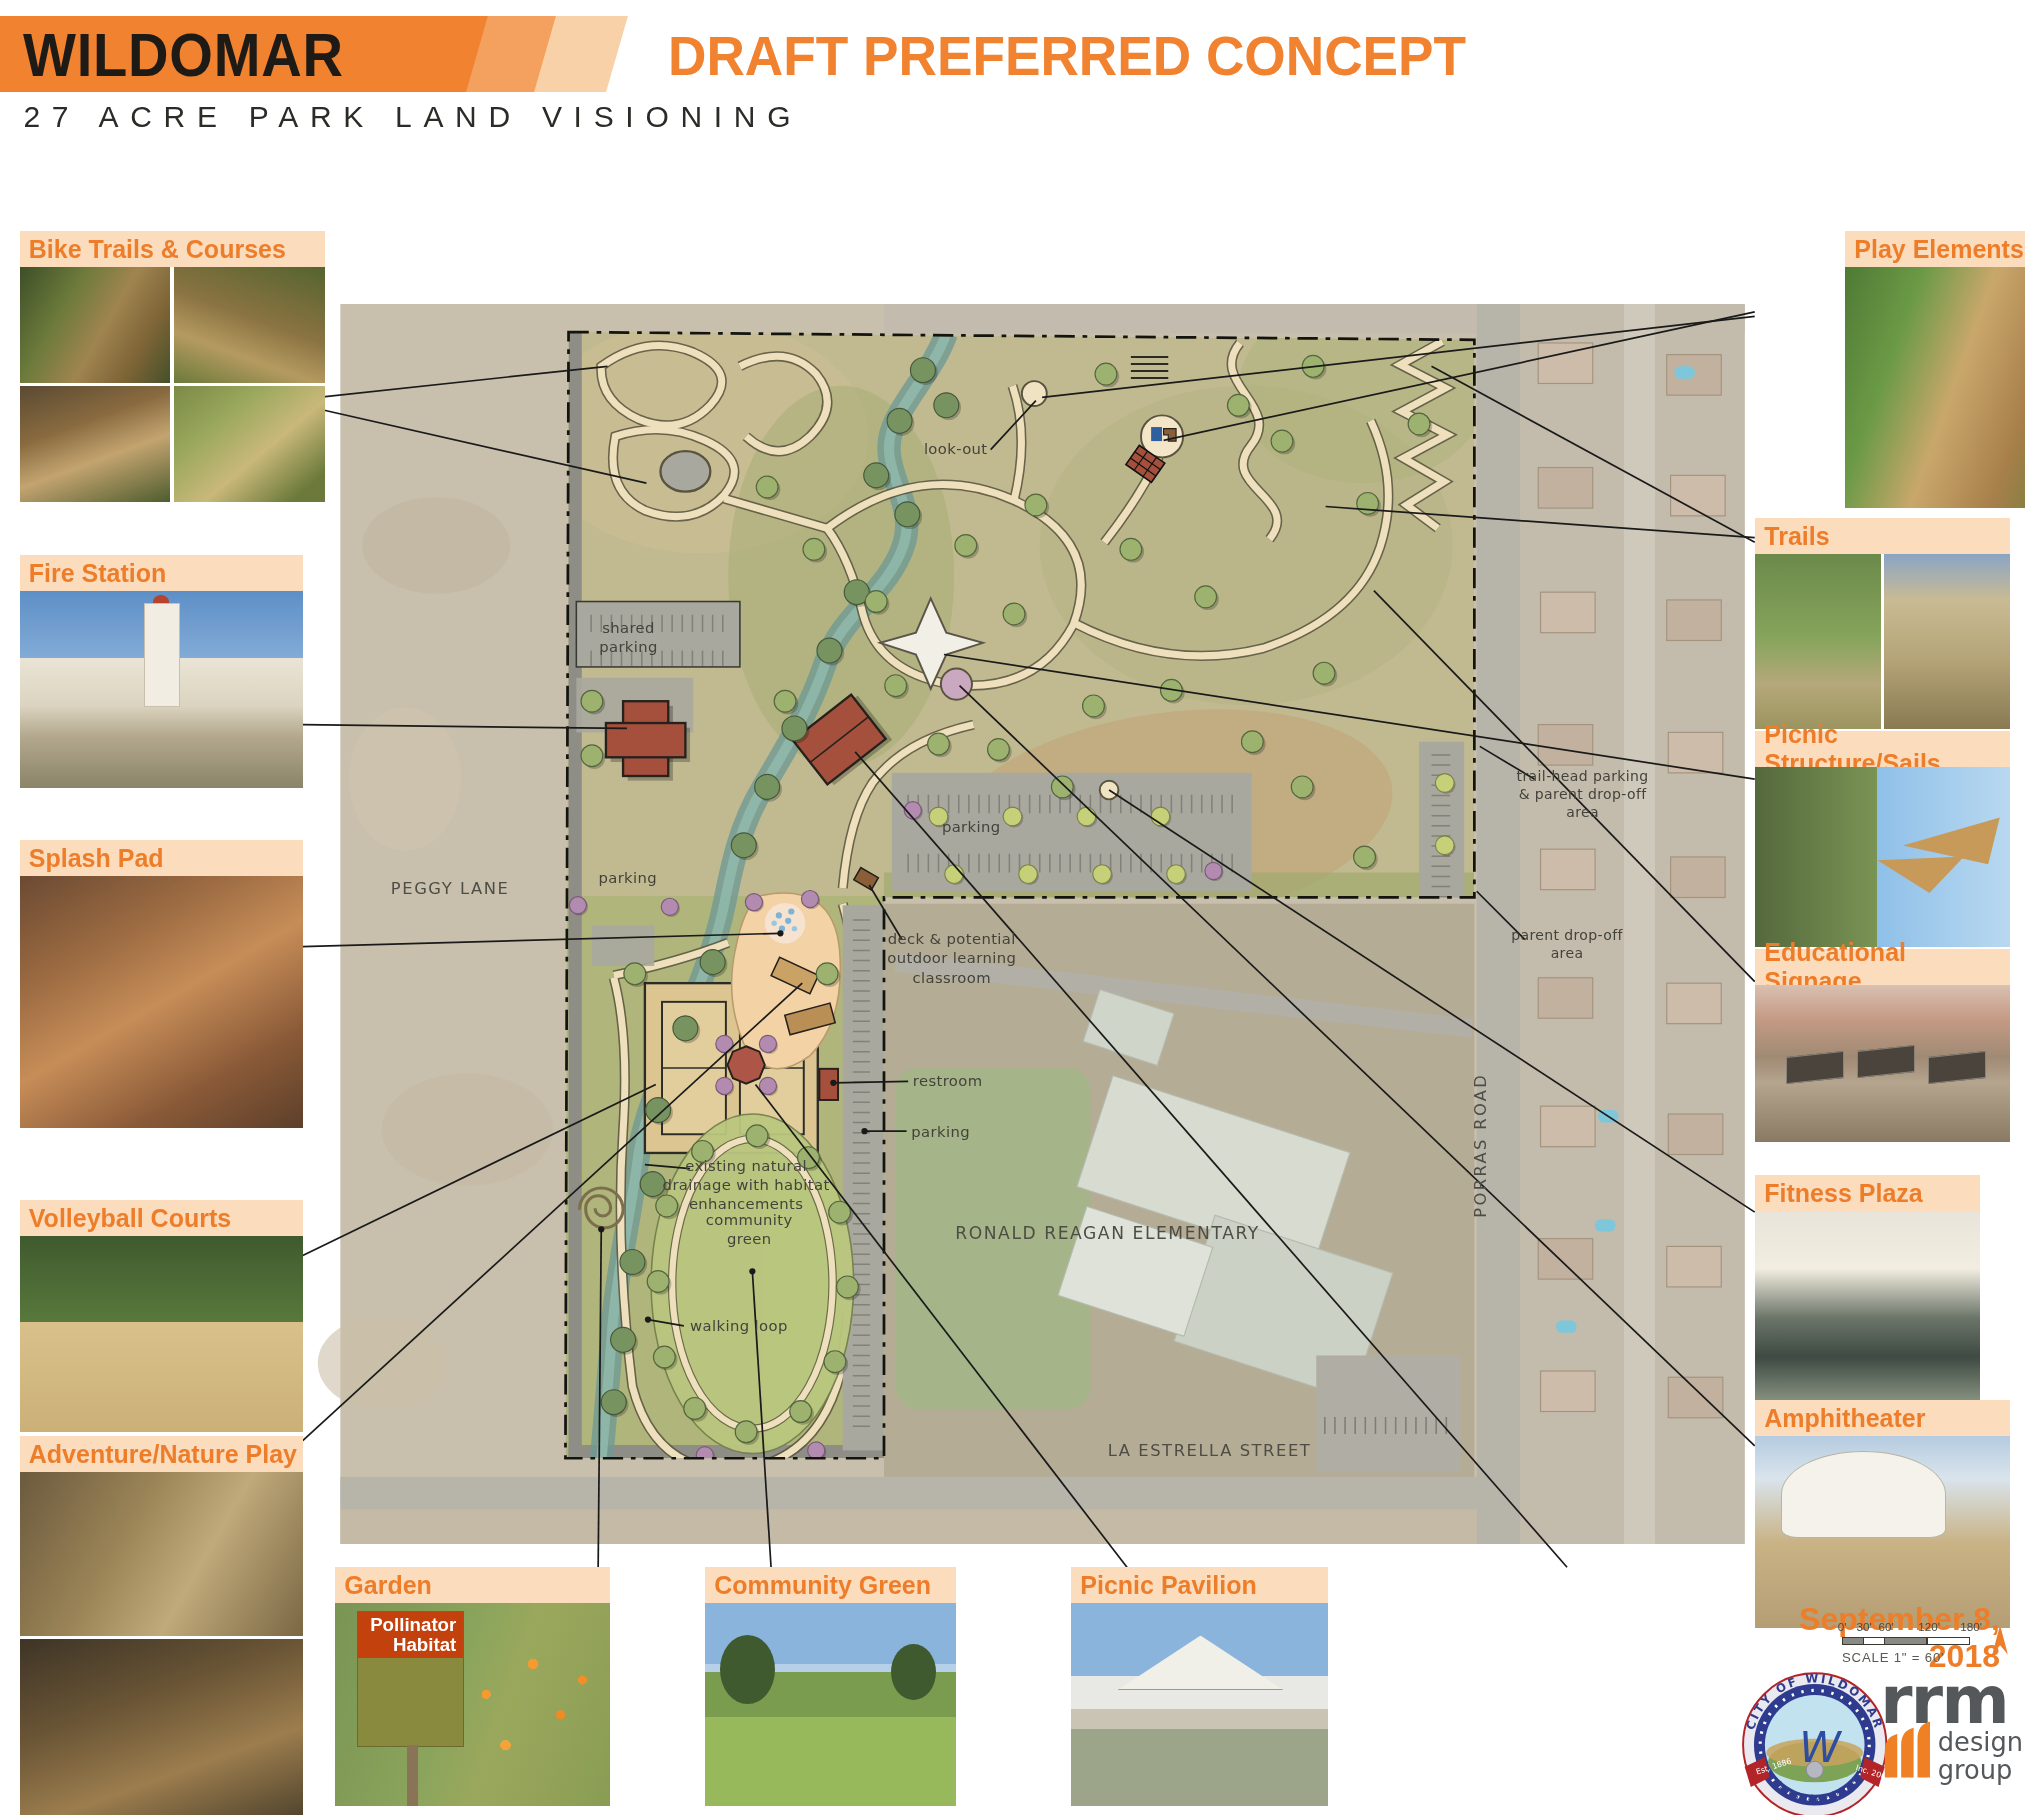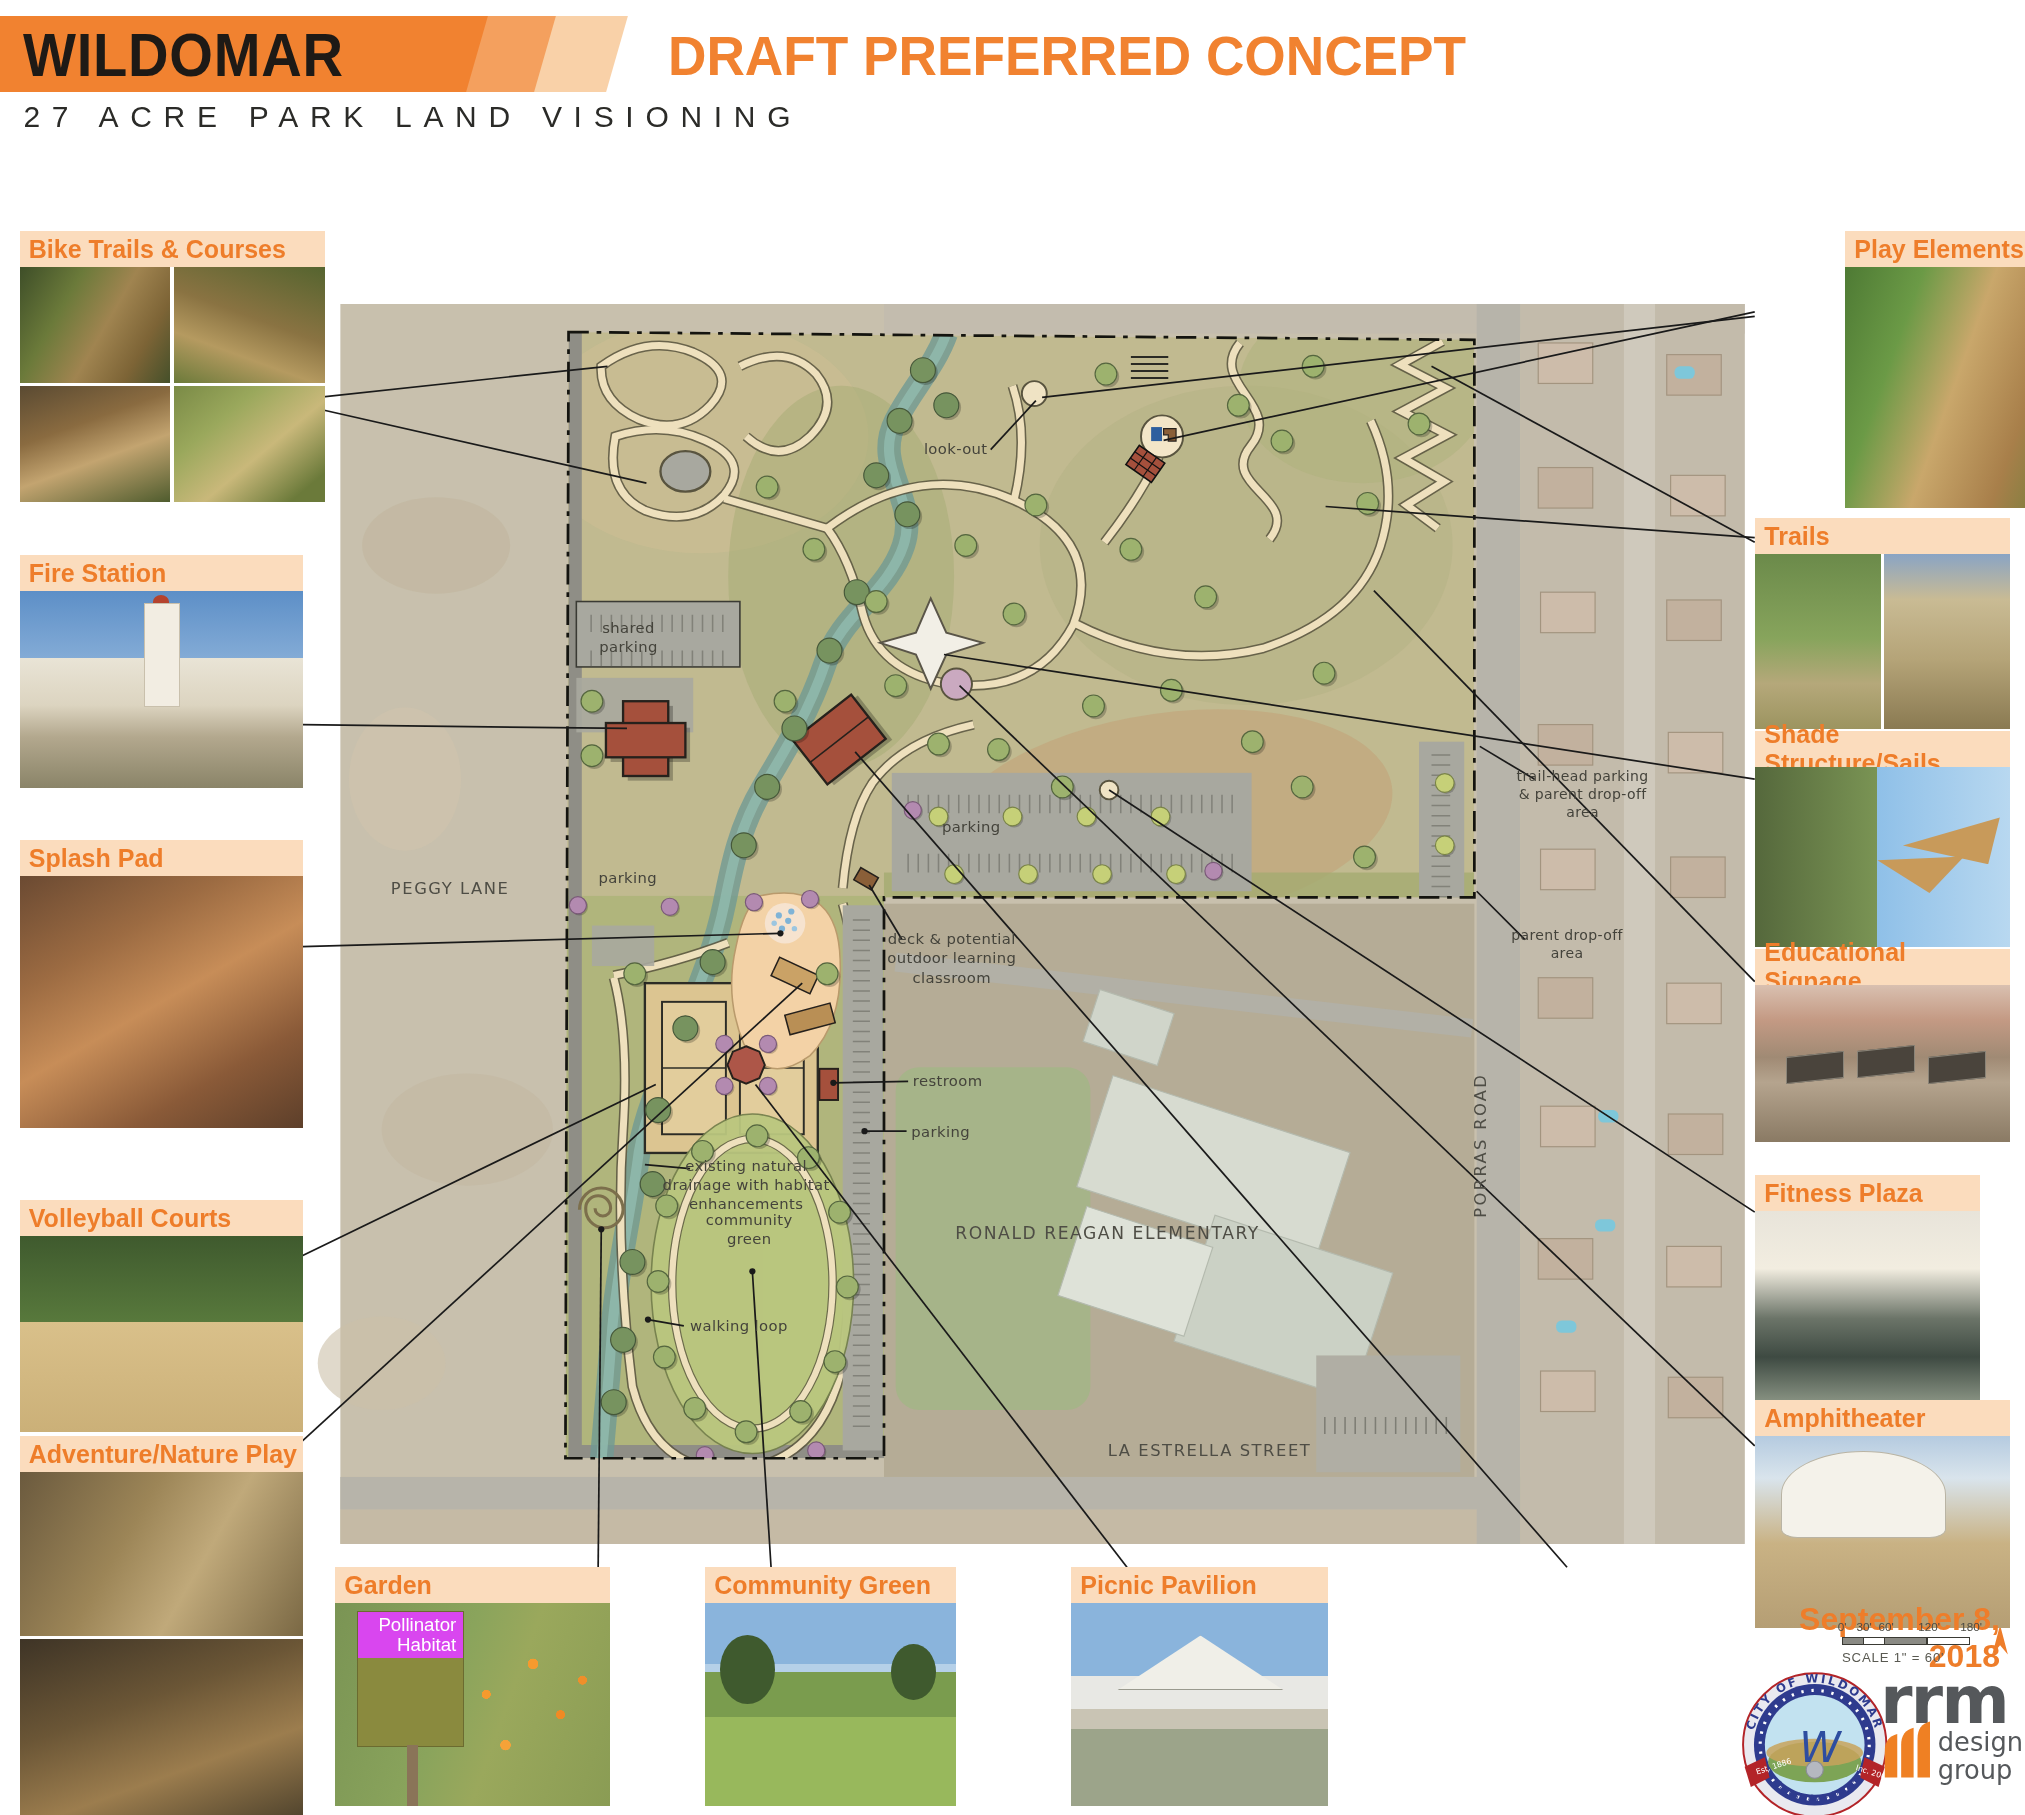--- a/index.html
+++ b/index.html
@@ -49,21 +49,21 @@
   .amph-shell{position:absolute;left:10%;top:8%;width:64%;height:44%;background:#f4f2ea;border-radius:50% 50% 10% 10%;
               border:1.6px solid #b9b4a4;}
   .ph-garden{background:
      radial-gradient(circle 5.5px at 72% 30%,#f59a2e 92%,transparent 100%),
      radial-gradient(circle 4.7px at 82% 55%,#f08a24 92%,transparent 100%),
      radial-gradient(circle 5.5px at 62% 70%,#f5a238 92%,transparent 100%),
      radial-gradient(circle 4.7px at 90% 38%,#ef8f2a 92%,transparent 100%),
      radial-gradient(circle 4.7px at 55% 45%,#f59a2e 92%,transparent 100%),
      linear-gradient(110deg,#7a9454 0%,#8aa45c 42%,#9aa85c 60%,#8a9c54 100%);}
   .pol-sign{position:absolute;left:8%;top:4%;width:38%;height:66%;background:#8a8a3e;border:1.6px solid #6b6b30;}
-  .pol-head{height:34%;background:#d946ef;color:#fff;font-weight:normal;font-size:18.7px;text-align:right;
+  .pol-head{height:34%;background:#c2410c;color:#fff;font-weight:bold;font-size:18.7px;text-align:right;
             padding:3.1px 6.2px 0 0;line-height:1.05;box-sizing:border-box;}
   .pol-post{position:absolute;left:26%;top:70%;width:4%;height:30%;background:#8a7458;}
   .ph-cgreen{background:linear-gradient(#8ab4dc 0%,#8ab4dc 30%,#b5d0e8 30%,#b5d0e8 34%,#7a9c4e 34%,#7a9c4e 56%,#98b85c 56%,#98b85c 100%);}
   .cg-tree{position:absolute;width:22%;height:34%;border-radius:50%;background:#3f5a2e;}
   .ph-picnic{background:linear-gradient(#8ab4dc 0%,#8ab4dc 36%,#e8e8e4 36%,#e8e8e4 52%,#c9c4b4 52%,#c9c4b4 62%,#9ca48a 62%,#9ca48a 100%);}
   .pav-roof{position:absolute;left:18%;top:16%;width:64%;height:26%;background:#f0efe8;border:1.6px solid #9a9a8e;
             clip-path:polygon(0 100%,50% 0,100% 100%);}
   .ph-cbldg{background:linear-gradient(#9cc0e0 0%,#9cc0e0 40%,#d9cdb4 40%,#d9cdb4 62%,#b5a888 62%,#b5a888 76%,#9c9478 76%,#9c9478 100%);}
   .cb-roof{position:absolute;left:6%;top:26%;width:88%;height:16%;background:#5c544a;transform:skewY(-3deg);}
 
@@ -546,21 +546,21 @@
         <span>Trails</span>
       </div>
     <div class="ph-grid" style="grid-auto-rows:175px">
       <div class="ph ph-trails1"></div>
       <div class="ph ph-trails2"></div>
     </div>
   </div>
 
   <div class="card" style="left:1755px;top:731px;width:255px">
     <div class="card-label">
-        <span>Shade Structure/Sails</span>
+        <span>Picnic Structure/Sails</span>
       </div>
     <div class="ph ph-shade" style="height:180px">
       <div class="sail sail1"></div>
       <div class="sail sail2"></div>
     </div>
   </div>
 
   <div class="card" style="left:1755px;top:949px;width:255px">
     <div class="card-label">
         <span>Educational Signage</span>

